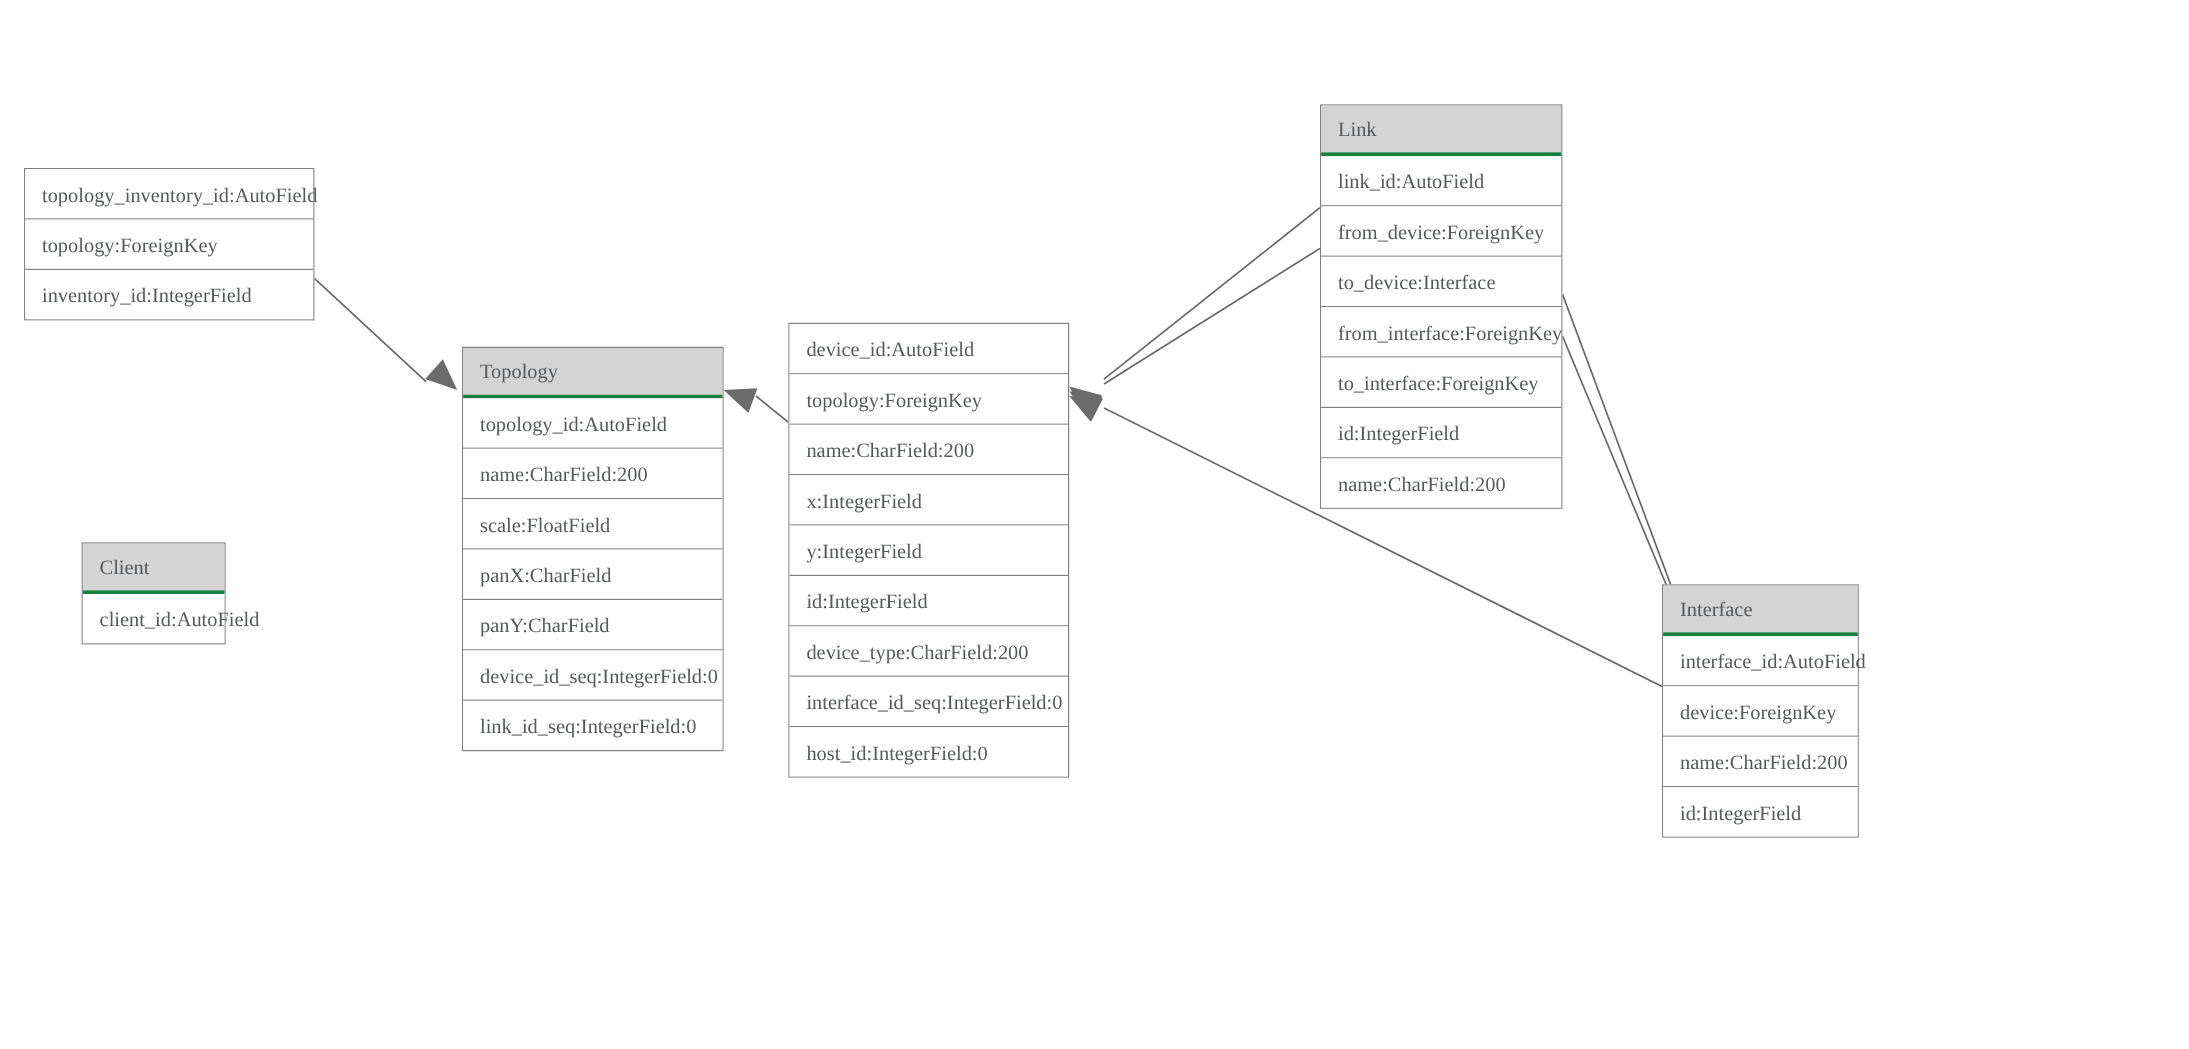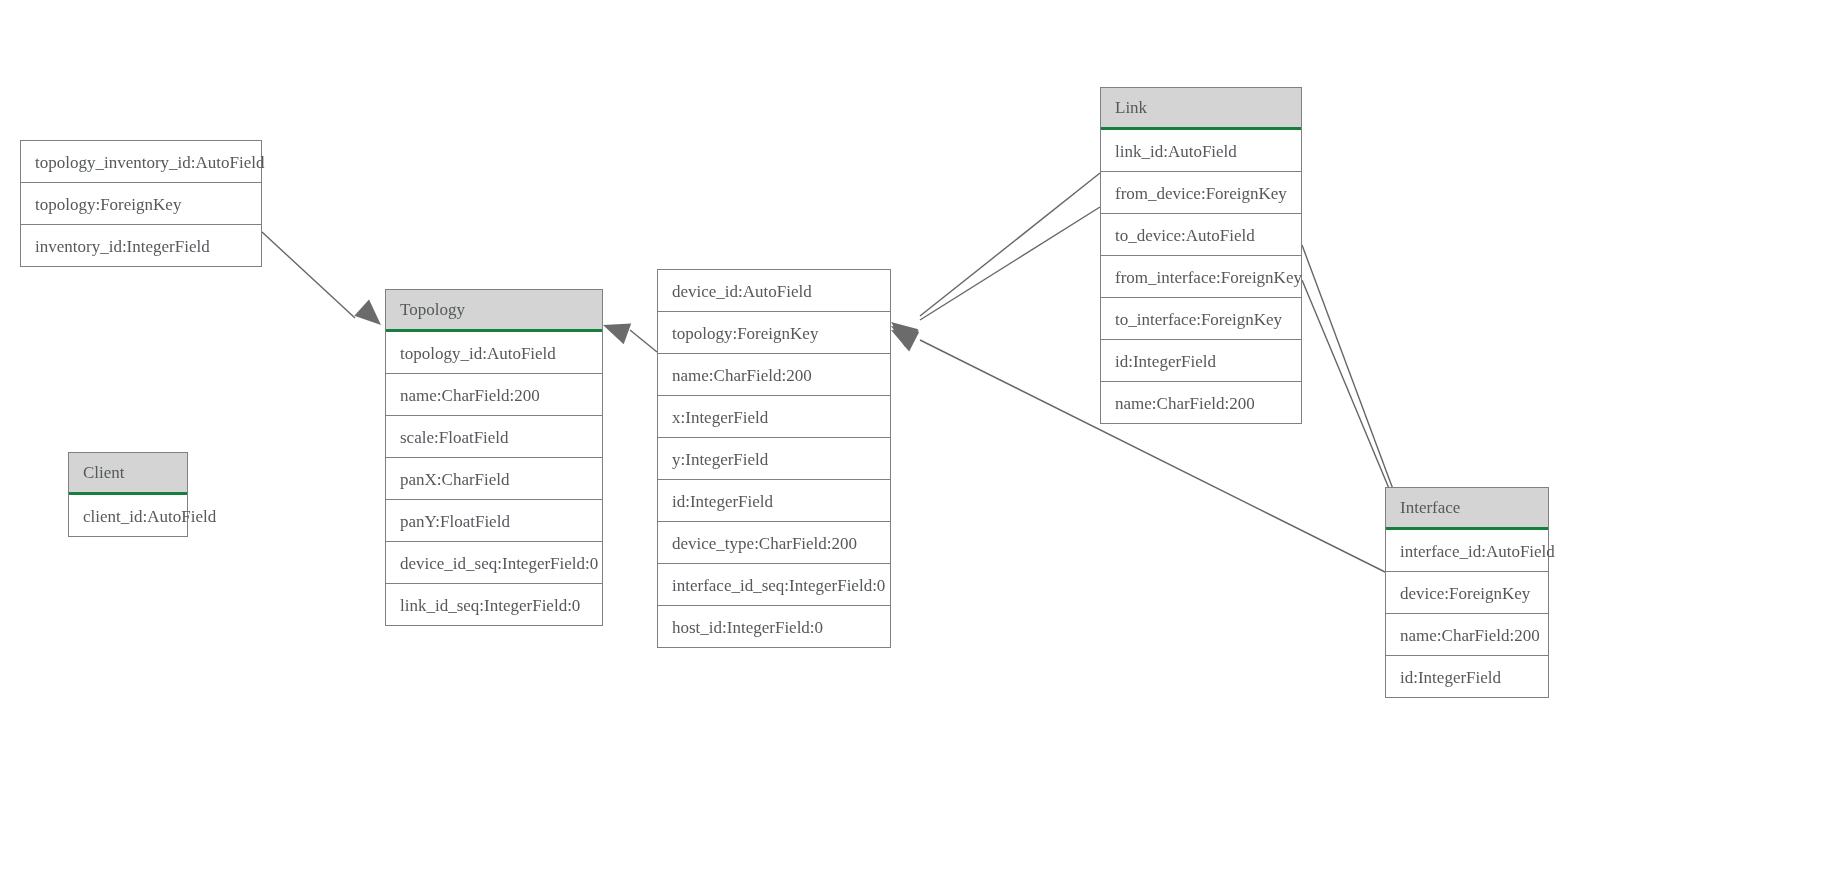--- a/index.html
+++ b/index.html
@@ -99,40 +99,40 @@
       <div class="entity" style="left: 68px; top: 452px; width: 120px;">
         <div class="entity-header">Client</div>
         <div class="entity-row">client_id:AutoField</div>
       </div>
       <div class="entity" style="left: 385px; top: 272px; width: 218px; margin-top: 17px;">
         <div class="entity-header">Topology</div>
         <div class="entity-row">topology_id:AutoField</div>
         <div class="entity-row">name:CharField:200</div>
         <div class="entity-row">scale:FloatField</div>
         <div class="entity-row">panX:CharField</div>
-        <div class="entity-row">panY:FloatField</div>
+        <div class="entity-row">panY:CharField</div>
         <div class="entity-row">device_id_seq:IntegerField:0</div>
         <div class="entity-row">link_id_seq:IntegerField:0</div>
       </div>
       <div class="entity" style="left: 657px; top: 269px; width: 234px;">
         <div class="entity-row">device_id:AutoField</div>
         <div class="entity-row">topology:ForeignKey</div>
         <div class="entity-row">name:CharField:200</div>
         <div class="entity-row">x:IntegerField</div>
         <div class="entity-row">y:IntegerField</div>
         <div class="entity-row">id:IntegerField</div>
         <div class="entity-row">device_type:CharField:200</div>
         <div class="entity-row">interface_id_seq:IntegerField:0</div>
         <div class="entity-row">host_id:IntegerField:0</div>
       </div>
       <div class="entity" style="left: 1100px; top: 87px; width: 202px;">
         <div class="entity-header">Link</div>
         <div class="entity-row">link_id:AutoField</div>
         <div class="entity-row">from_device:ForeignKey</div>
-        <div class="entity-row">to_device:AutoField</div>
+        <div class="entity-row">to_device:Interface</div>
         <div class="entity-row">from_interface:ForeignKey</div>
         <div class="entity-row">to_interface:ForeignKey</div>
         <div class="entity-row">id:IntegerField</div>
         <div class="entity-row">name:CharField:200</div>
       </div>
       <div class="entity" style="left: 1385px; top: 487px; width: 164px;">
         <div class="entity-header">Interface</div>
         <div class="entity-row">interface_id:AutoField</div>
         <div class="entity-row">device:ForeignKey</div>
         <div class="entity-row">name:CharField:200</div>

